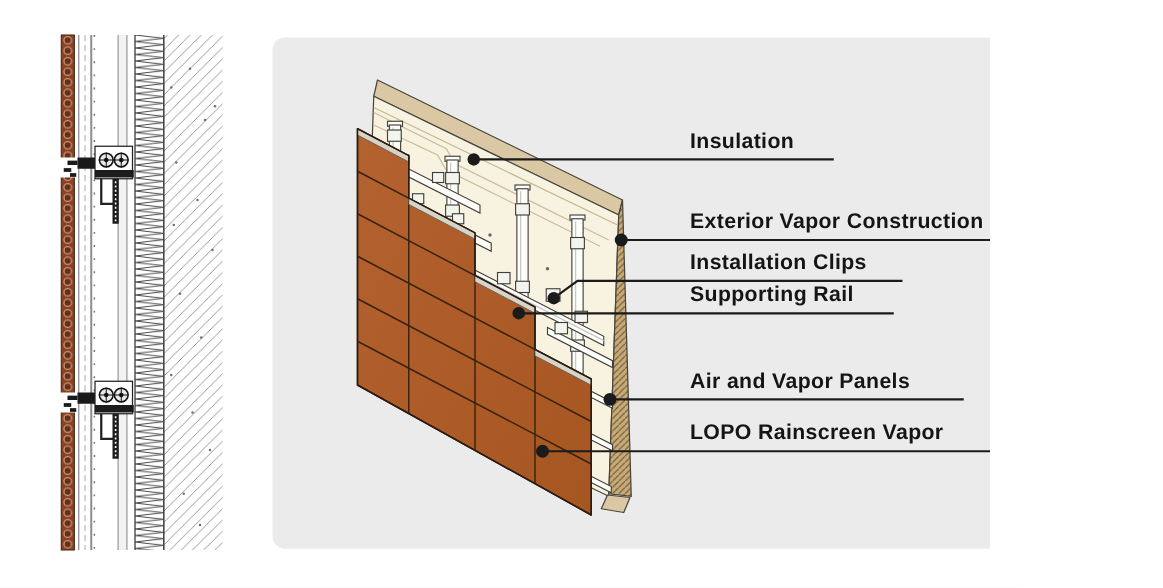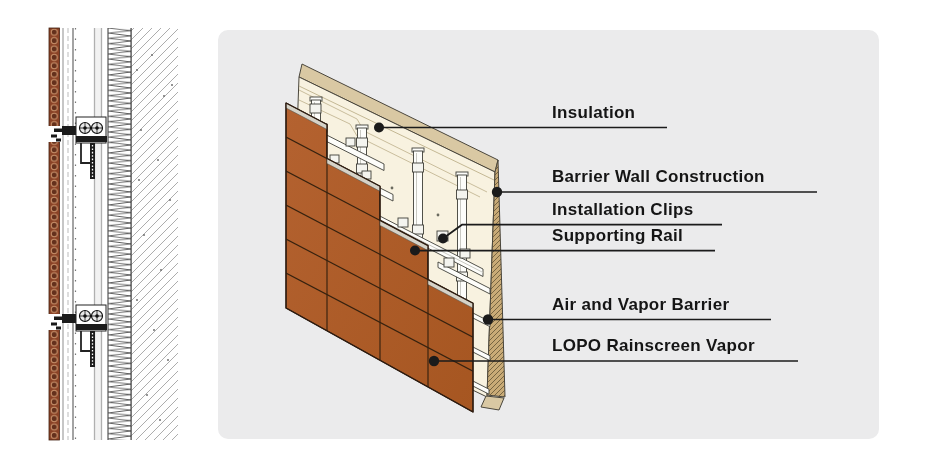--- a/index.html
+++ b/index.html
@@ -1,21 +1,21 @@
 <!DOCTYPE html>
 <html style="--c-page: #ffffff; --c-panel-bg: #ebebec; --c-terr: #ae5c28; --c-cream: #f8f2e0; --c-tan: #d9c8a3; --c-hatch-bg: #c9ab77; --c-hatch-line: #6e5d3c; --c-outline: #4a463c; --c-line: #1b1b1b; --c-text: #151515;"><head>
 <meta charset="utf-8">
 <style>
   :root{
     --c-page:#ffffff; --c-panel-bg:#ebebec; --c-terr:#ae5c28; --c-terr2:#a35420;
     --c-cream:#f8f2e0; --c-tan:#d9c8a3; --c-hatch-bg:#c9ab77; --c-hatch-line:#6e5d3c;
     --c-outline:#4a463c; --c-line:#1b1b1b; --c-text:#151515;
   }
   html,body{margin:0;padding:0;background:var(--c-page);}
-  #stage{position:relative;width:930px;height:470px;background:var(--c-page);overflow:hidden;
+  #stage{position:relative;width:792px;height:470px;background:var(--c-page);overflow:hidden;
          font-family:"Liberation Sans",sans-serif;}
   #grayPanel{position:absolute;left:218px;top:30px;width:661px;height:409px;border-radius:10px;
          background:var(--c-panel-bg);}
   svg{position:absolute;display:block;}
   #sectionSvg{left:40px;top:20px;}
   #isoSvg{left:270px;top:45px;}
   #leaderSvg{left:0;top:0;pointer-events:none;}
   .callout-label{position:absolute;font-weight:700;font-size:17px;line-height:20px;
          color:var(--c-text);letter-spacing:.3px;white-space:nowrap;}
   
@@ -253,18 +253,18 @@
     <path class="leader" d="M434,361 H798"></path>
     <circle class="ldot" cx="379" cy="127.5" r="5"></circle>
     <circle class="ldot" cx="497" cy="192" r="5.2"></circle>
     <circle class="ldot" cx="443" cy="238.5" r="5"></circle>
     <circle class="ldot" cx="415" cy="250.5" r="5"></circle>
     <circle class="ldot" cx="488" cy="319.5" r="5.2"></circle>
     <circle class="ldot" cx="434" cy="361" r="5.2"></circle>
   </svg>
 
   <div class="callout-label" style="left:552px;top:103px">Insulation</div>
-  <div class="callout-label" style="left:552px;top:167px">Barrier Wall Construction</div>
+  <div class="callout-label" style="left:552px;top:167px">Exterior Vapor Construction</div>
   <div class="callout-label" style="left:552px;top:200px">Installation Clips</div>
   <div class="callout-label" style="left:552px;top:226px">Supporting Rail</div>
-  <div class="callout-label" style="left:552px;top:295px">Air and Vapor Barrier</div>
+  <div class="callout-label" style="left:552px;top:295px">Air and Vapor Panels</div>
   <div class="callout-label" style="left:552px;top:336px">LOPO Rainscreen Vapor</div>
 </div>
 
 </body></html>

